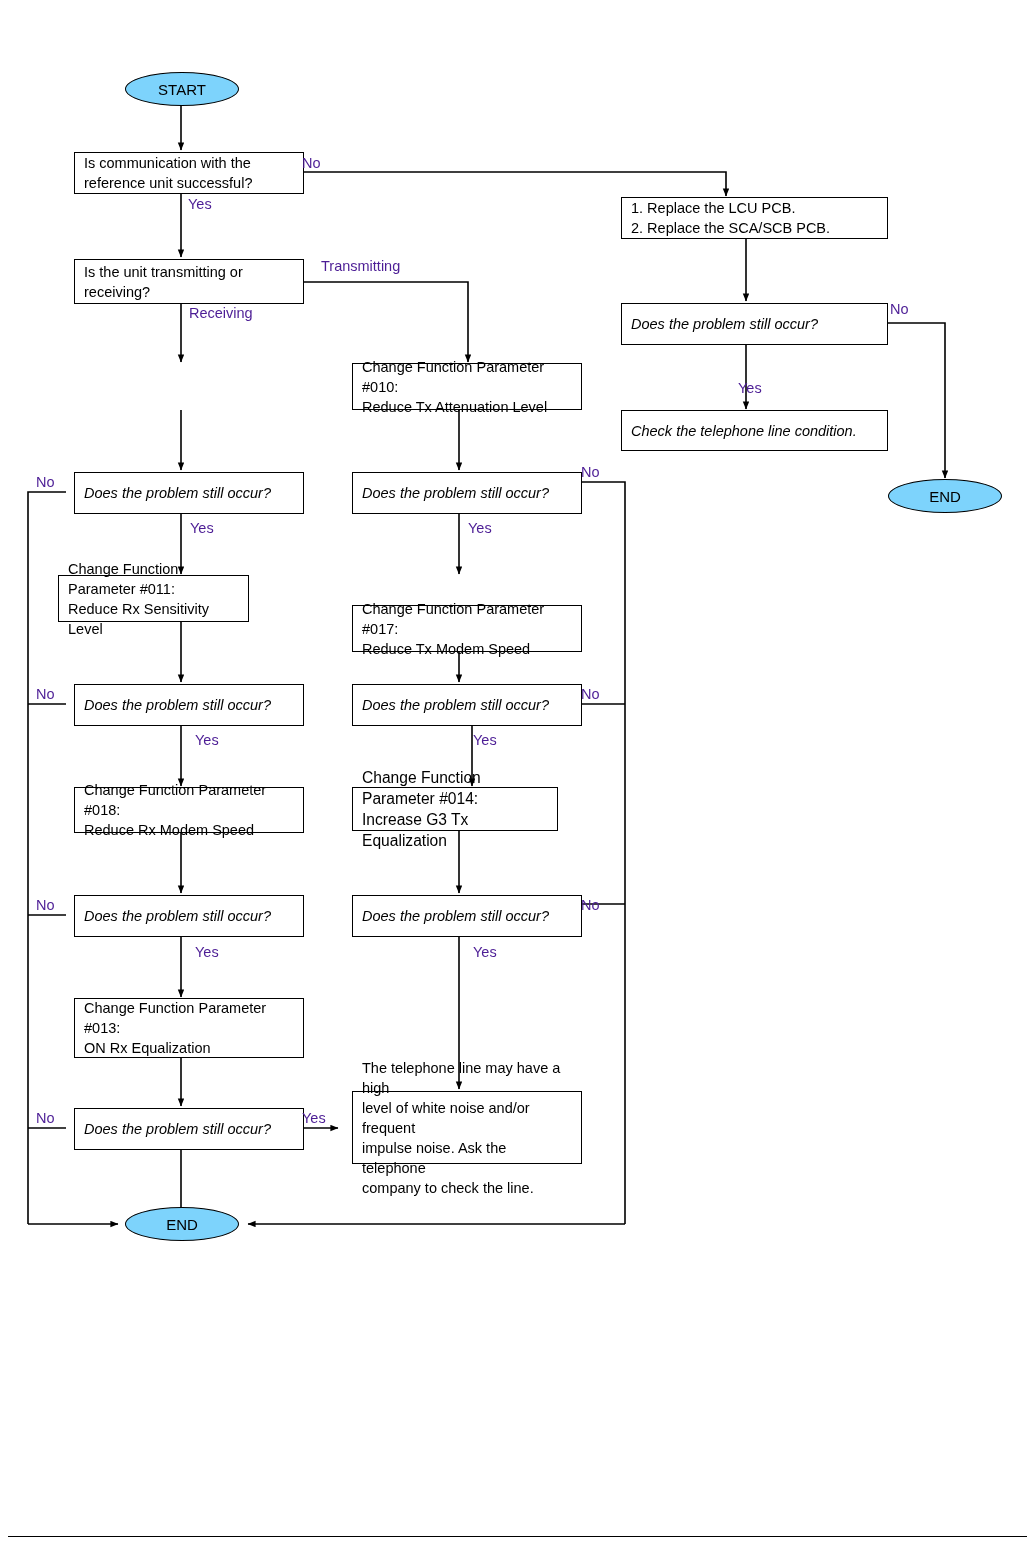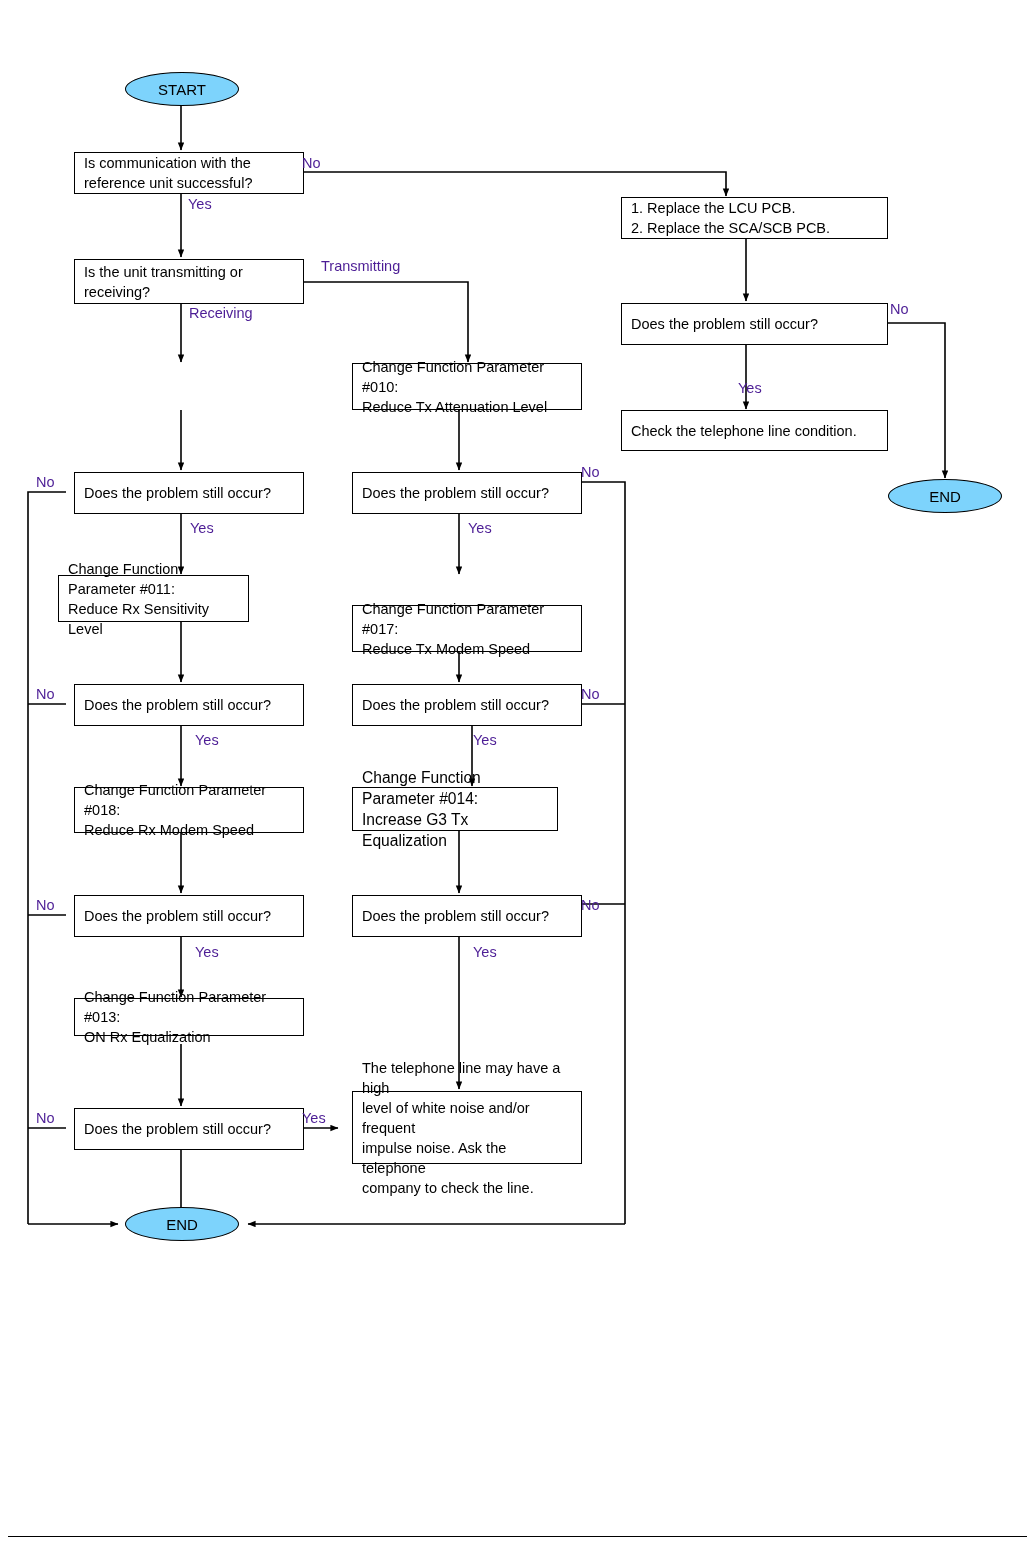--- a/index.html
+++ b/index.html
@@ -34,21 +34,21 @@
     line-height: 20px;
     color: #000;
     padding: 11px 9px;
     display: flex;
     flex-direction: column;
     justify-content: center;
     white-space: pre-line;
     margin-left: 8px;
   }
   .node.big { font-size: 15.6px; line-height: 21px; }
-  .node.single { justify-content: center; }
+  .node.single { justify-content: center; font-style: italic; }
   .terminal {
     position: absolute;
     box-sizing: border-box;
     border: 1.6px solid #000;
     border-radius: 50%;
     background: #7dd3fc;
     display: flex;
     align-items: center;
     justify-content: center;
     font-size: 15px;
@@ -202,21 +202,21 @@
 
   <div class="node" style="left:66px; top:787px; width:230px; height:46px;">
     <span>Change Function Parameter #018:
 Reduce Rx Modem Speed</span>
   </div>
 
   <div class="node single" style="left:66px; top:895px; width:230px; height:42px;">
     <span>Does the problem still occur?</span>
   </div>
 
-  <div class="node" style="left:66px; top:998px; width:230px; height:38px;">
+  <div class="node" style="left:66px; top:998px; width:230px; height:60px;">
     <span>Change Function Parameter #013:
 ON Rx Equalization</span>
   </div>
 
   <div class="node single" style="left:66px; top:1108px; width:230px; height:42px;">
     <span>Does the problem still occur?</span>
   </div>
 
   <div class="node" style="left:344px; top:363px; width:230px; height:47px;">
     <span>Change Function Parameter #010:

